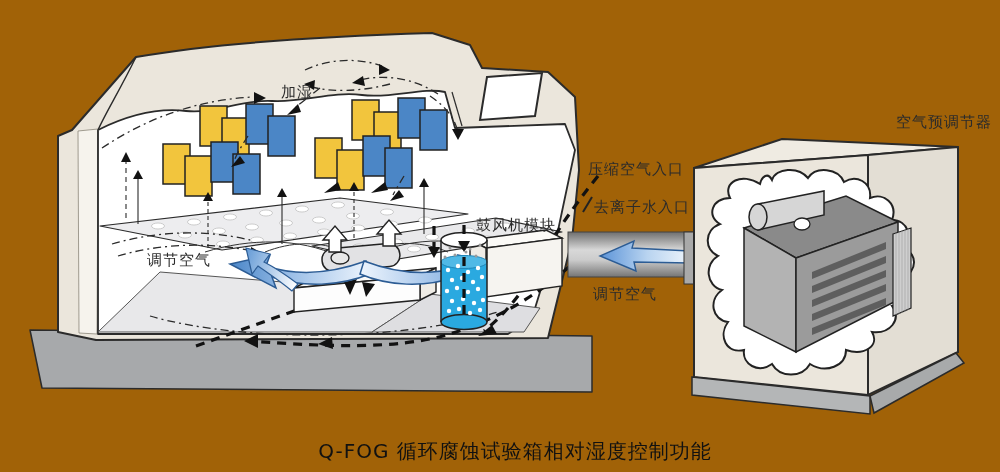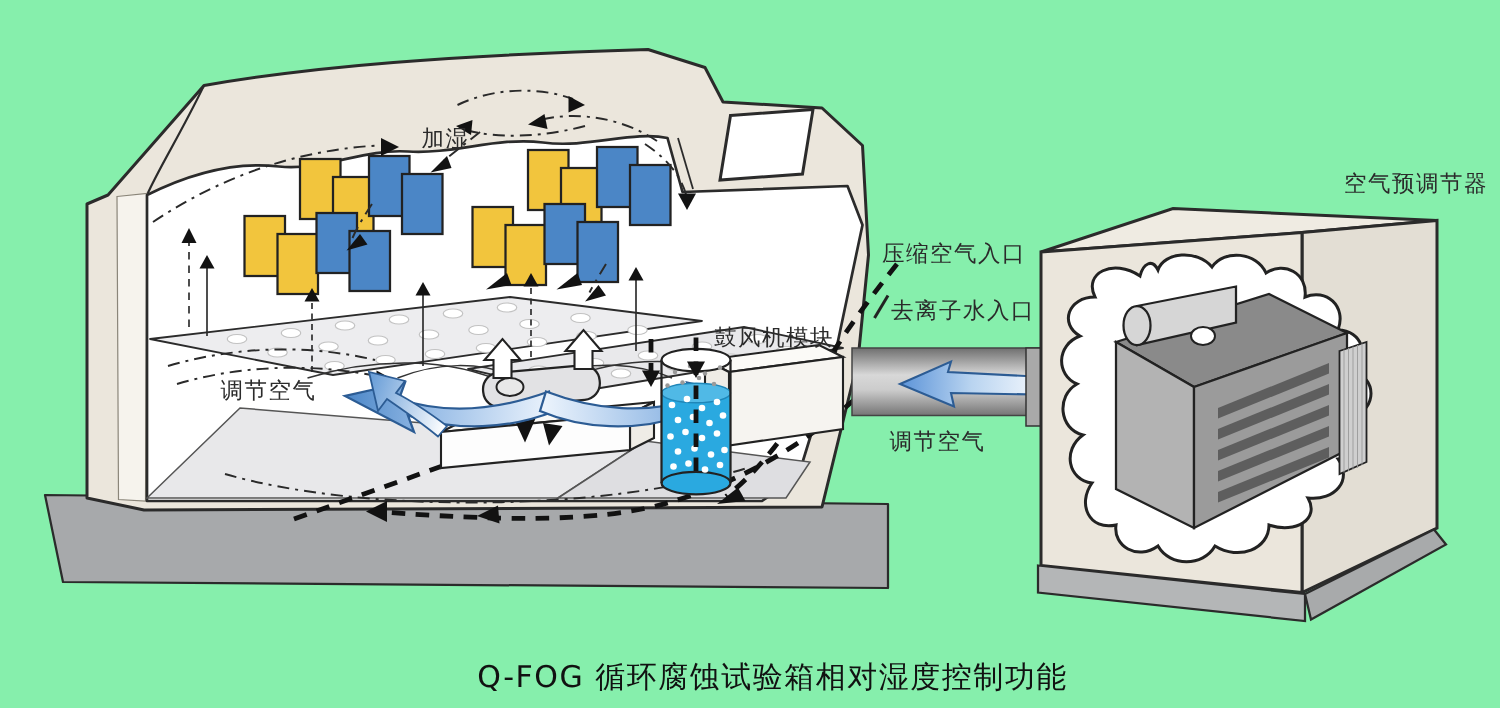--- a/index.html
+++ b/index.html
@@ -1,16 +1,16 @@
 <!DOCTYPE html>
 <html><head>
 <meta charset="utf-8">
 <style>
   html,body{margin:0;padding:0;background:#ffffff;}
-  .stage{position:relative;width:1000px;height:472px;background:#86efac;overflow:hidden;
+  .stage{position:relative;width:1000px;height:472px;background:#a16207;overflow:hidden;
          font-family:"DejaVu Sans",sans-serif;}
   svg{display:block;}
   .lbl{font-family:"DejaVu Sans",sans-serif;font-size:15px;fill:#2b2b2b;letter-spacing:1px;}
   .cap{font-family:"DejaVu Sans",sans-serif;font-size:20px;fill:#111;letter-spacing:1px;}
   .outline{stroke:#2b2b2b;stroke-linejoin:round;}
   .thinflow{fill:none;stroke:#2a2a2a;stroke-width:1.3;stroke-dasharray:8 4 2 4;}
   .boldflow{fill:none;stroke:#121212;stroke-width:3.2;stroke-dasharray:9 7;}
   .uparrow{fill:none;stroke:#2a2a2a;stroke-width:1.1;}
   .head{fill:#121212;stroke:none;}
 </style>

